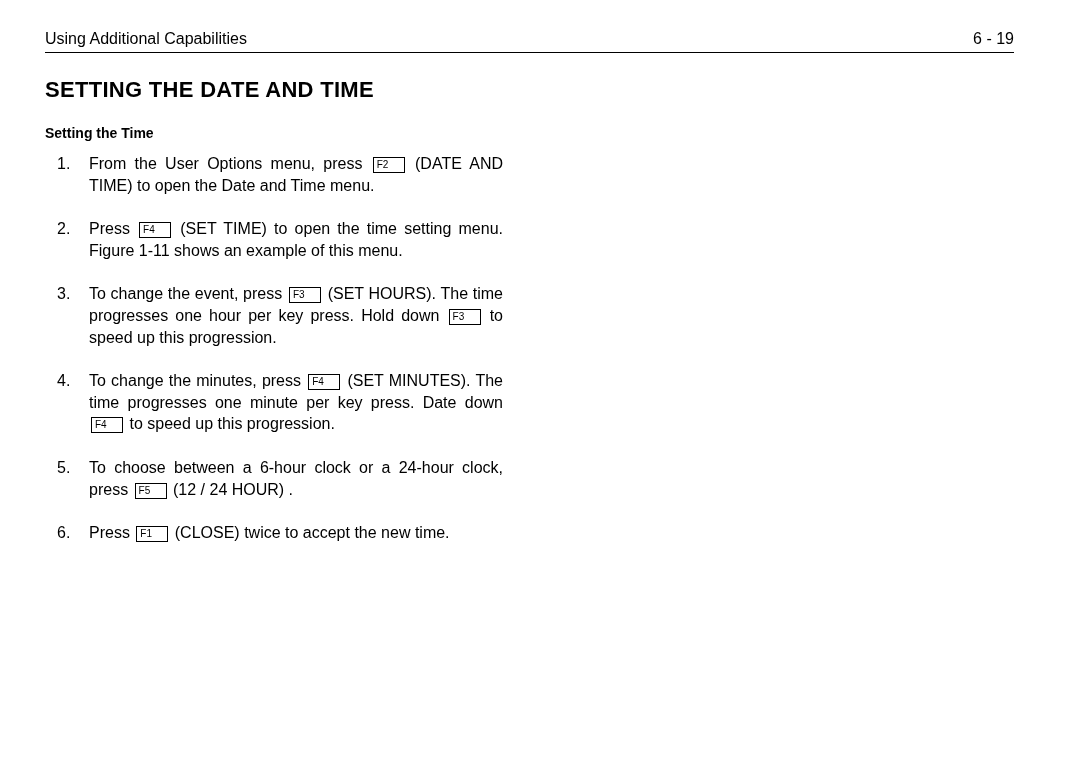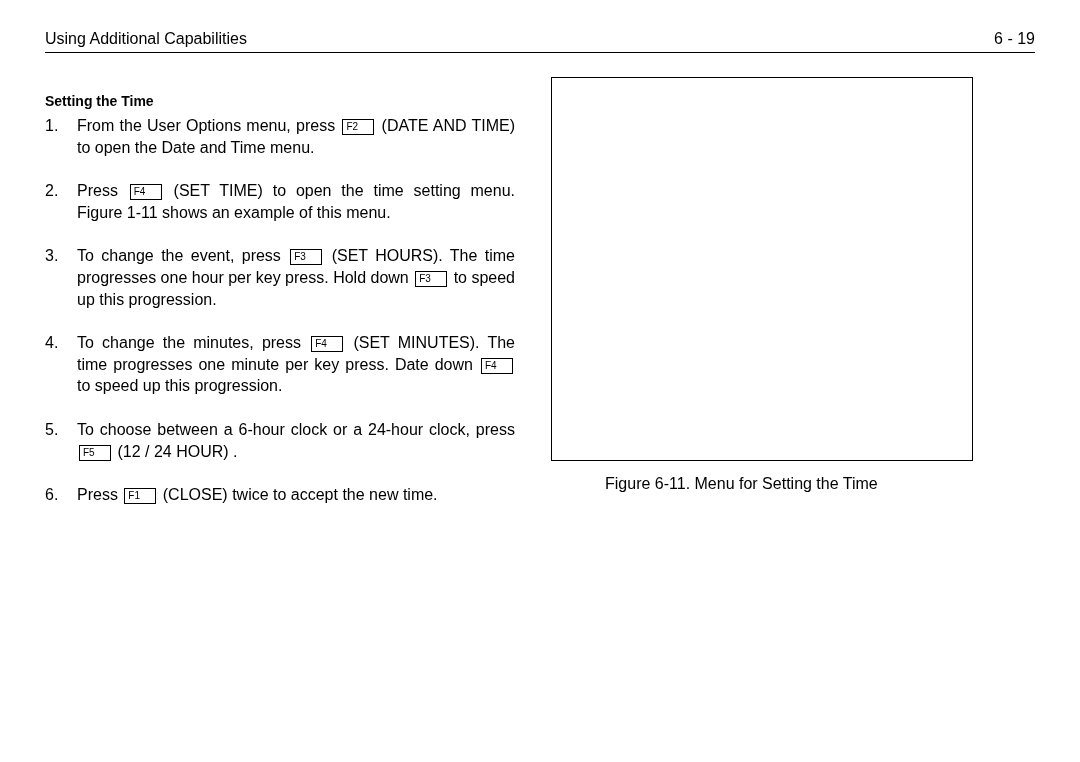--- a/index.html
+++ b/index.html
@@ -1,45 +1,46 @@
 <!DOCTYPE html>
 <html><head>
 <meta charset="utf-8">
 <style>
   html,body{margin:0;padding:0;background:#fff;}
   body{font-family:Arial,Helvetica,sans-serif;color:#000;width:1080px;height:762px;position:relative;}
-  .page{padding:30px 45px 0 45px;box-sizing:border-box;}
+  .page{padding:30px 66px 0 45px;box-sizing:border-box;}
   .header-row{display:flex;justify-content:space-between;font-size:16px;}
   .hr{border:none;border-top:1px solid #000;margin:4px 0 18px 0;}
   .cols{display:flex;gap:36px;}
   .col-left{flex:1;max-width:470px;}
   .col-right{flex:1;}
   h1{font-family:Arial,Helvetica,sans-serif;font-weight:700;font-size:22px;letter-spacing:0.3px;margin:6px 0 14px 0;}
   .intro{font-size:16px;line-height:1.35;text-align:justify;}
   .subhead{font-weight:700;font-size:14px;margin:22px 0 6px 0;}
   .lead{font-size:16px;margin:0 0 14px 0;}
-  ol{list-style:none;padding:0;margin:0;counter-reset:item;}
+  ol{list-style:none;padding:0;margin:12px;counter-reset:item;}
   ol>li{counter-increment:item;position:relative;padding-left:32px;margin:0 0 22px 0;font-size:16px;line-height:1.35;text-align:justify;}
   ol>li::before{content:counter(item)".";position:absolute;left:0;}
   .key{display:inline-block;border:1px solid #000;font-size:10px;line-height:1;padding:2px 3px;min-width:32px;box-sizing:border-box;vertical-align:1px;margin:0 2px;font-family:Arial,Helvetica,sans-serif;text-align:left;}
   .figure-box{border:1.6px solid #000;width:420px;height:382px;margin-top:6px;}
   .caption{font-size:16px;margin-top:14px;text-align:left;padding-left:54px;}
 </style>
 </head>
 <body>
 
 <div class="page">
   <div class="header-row">
     <span>Using Additional Capabilities</span>
     <span>6 - 19</span>
   </div>
   <hr class="hr">
 
   <div class="cols">
     <div class="col-left">
+      <h1>SETTING THE DATE AND TIME</h1>
 
       <div class="subhead">Setting the Time</div>
 
       <ol>
         <li>
           <span>From the User Options menu, press </span><span class="key">F2</span><span> (DATE AND TIME) to open the Date and Time menu.</span>
         </li>
         <li>
           <span>Press </span><span class="key">F4</span><span> (SET TIME) to open the time setting menu. Figure 1-11 shows an example of this menu.</span>
         </li>
@@ -51,18 +52,14 @@
         </li>
         <li>
           <span>To choose between a 6-hour clock or a 24-hour clock, press </span><span class="key">F5</span><span> (12 / 24 HOUR) .</span>
         </li>
         <li>
           <span>Press </span><span class="key">F1</span><span> (CLOSE) twice to accept the new time.</span>
         </li>
       </ol>
     </div>
 
-    <div class="col-right">
-      <div class="figure-box"></div>
-      <div class="caption">Figure 6-11.   Menu for Setting the Time</div>
-    </div>
   </div>
 </div>
 
 </body></html>

